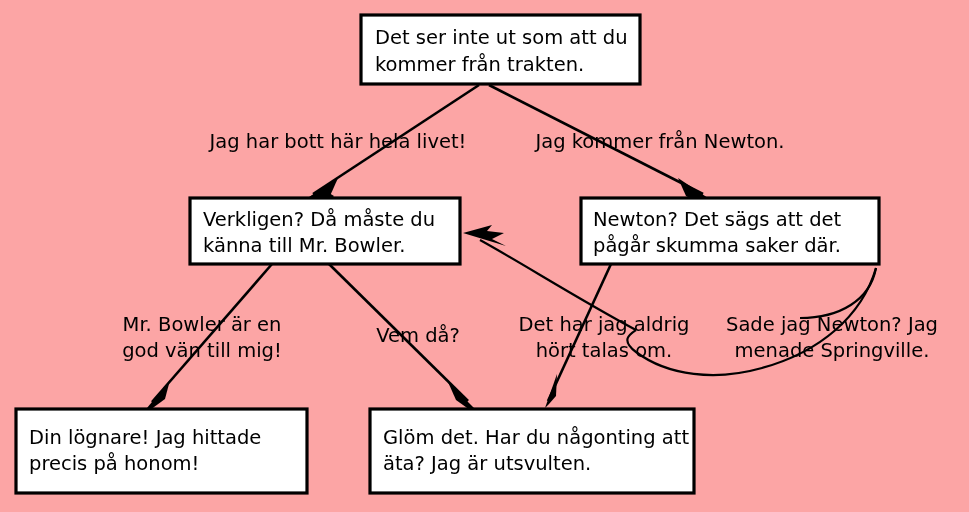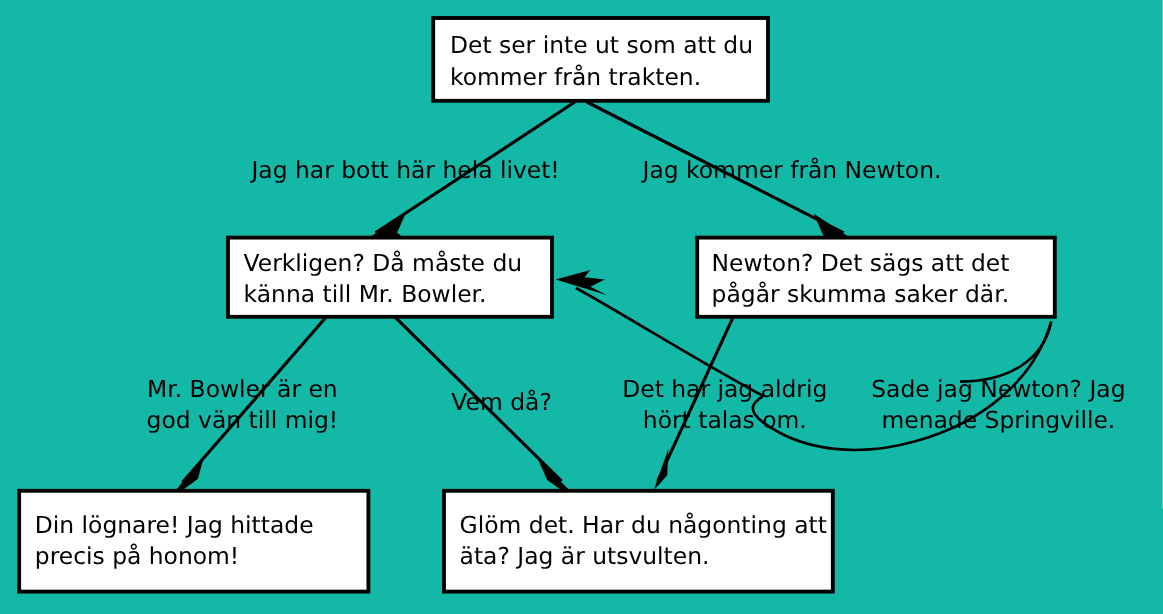--- a/index.html
+++ b/index.html
@@ -10,21 +10,21 @@
   body {
     width: 969px;
     height: 512px;
     overflow: hidden;
     font-family: "DejaVu Sans", sans-serif;
   }
   #diagram-root {
     position: relative;
     width: 969px;
     height: 512px;
-    background: #14b8a6;
+    background: #fca5a5;
   }
   svg#graph {
     display: block;
     width: 969px;
     height: 512px;
   }
   .node-box {
     fill: #ffffff;
     stroke: #000000;
     stroke-width: 3.2;

